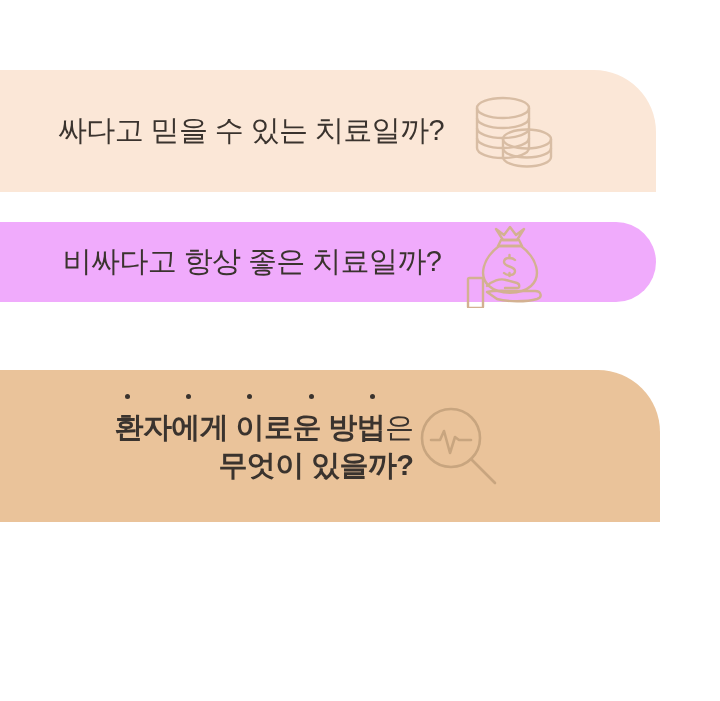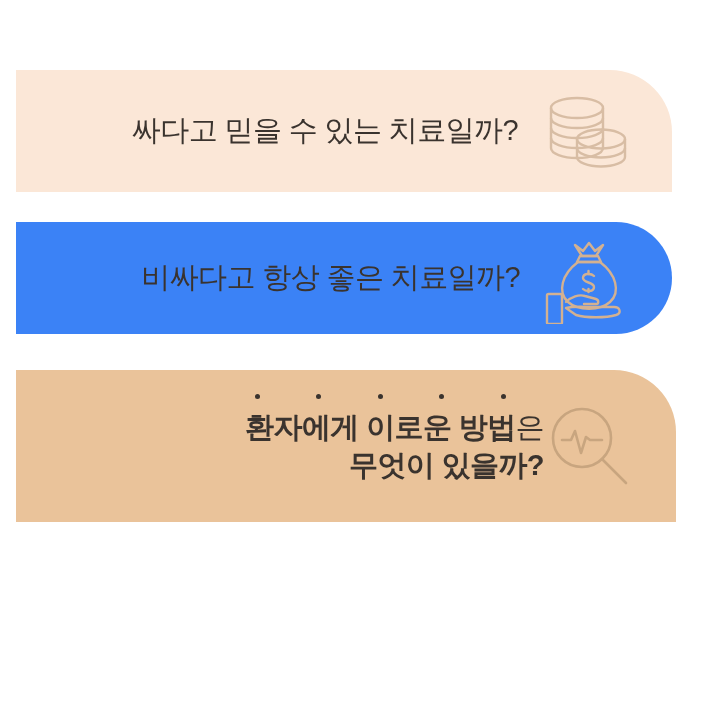--- a/index.html
+++ b/index.html
@@ -19,24 +19,24 @@
   #stage {
     position: relative;
     width: 720px;
     height: 701px;
     background: #ffffff;
   }
 
   
   .bar {
     position: absolute;
-    left: 16px;
+    left: 0;
     display: flex;
     align-items: center;
-    justify-content: flex-end;
+    justify-content: center;
     box-sizing: border-box;
   }
 
   .bar-text {
     text-align: right;
     color: #3a332e;
     white-space: nowrap;
     line-height: 1.28;
     letter-spacing: -0.6px;
   }
@@ -58,22 +58,22 @@
   #bar-1 .bar-text {
     font-size: 29px;
     font-weight: 400;
     margin-right: 26px;
   }
 
   
   #bar-2 {
     top: 222px;
     width: 656px;
-    height: 112px;
-    background: #3b82f6;
+    height: 80px;
+    background: #f0abfc;
     border-radius: 0 58px 58px 0;
     padding-right: 40px;
   }
   #bar-2 .bar-text {
     font-size: 29px;
     font-weight: 400;
     margin-right: 22px;
   }
 
   

